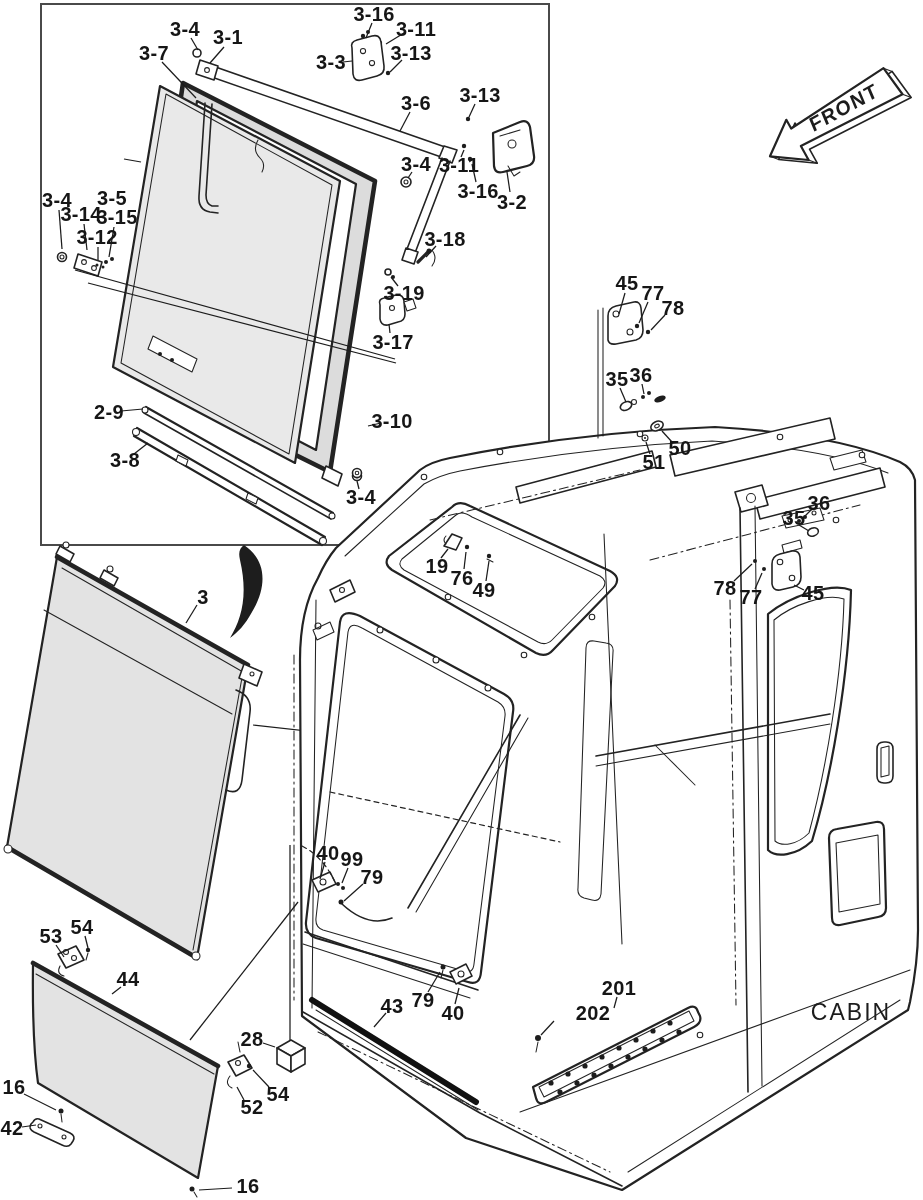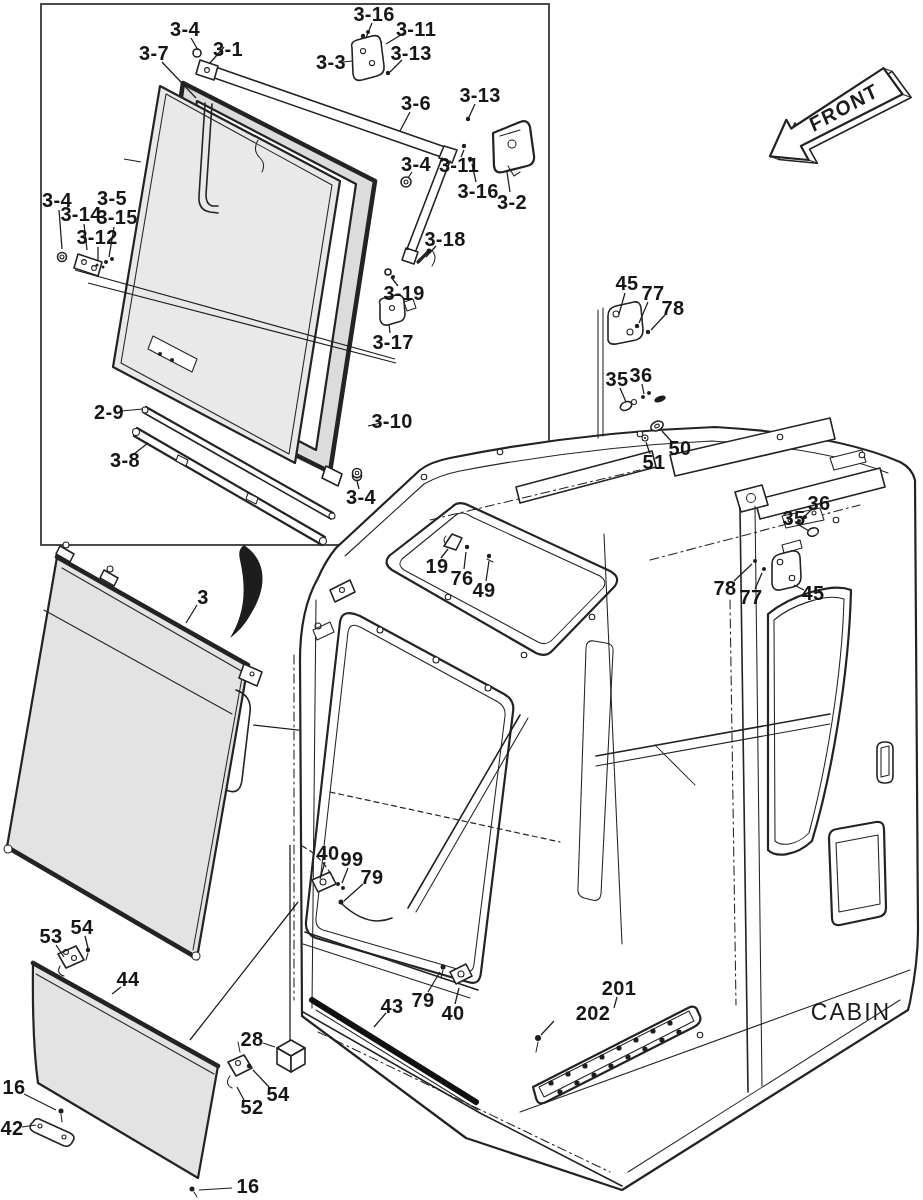--- a/index.html
+++ b/index.html
@@ -440,21 +440,21 @@
         <line x1="269" y1="1087" x2="253" y2="1070" class="leader"></line>
         <line x1="244" y1="1100" x2="237" y2="1087" class="leader"></line>
         <line x1="24" y1="1094" x2="56" y2="1110" class="leader"></line>
         <line x1="22" y1="1127" x2="36" y2="1125" class="leader"></line>
         <line x1="232" y1="1188" x2="199" y2="1190" class="leader"></line>
       </g>
 </svg>
 
 <div id="labels">
       <div class="part-label" style="left: 185px; top: 29px;">3-4</div>
-      <div class="part-label" style="left: 228px; top: 37px; margin-top: 12px;">3-1</div>
+      <div class="part-label" style="left: 228px; top: 37px;">3-1</div>
       <div class="part-label" style="left: 154px; top: 53px;">3-7</div>
       <div class="part-label" style="left: 374px; top: 14px;">3-16</div>
       <div class="part-label" style="left: 416px; top: 29px;">3-11</div>
       <div class="part-label" style="left: 411px; top: 53px;">3-13</div>
       <div class="part-label" style="left: 331px; top: 62px;">3-3</div>
       <div class="part-label" style="left: 416px; top: 103px;">3-6</div>
       <div class="part-label" style="left: 480px; top: 95px;">3-13</div>
       <div class="part-label" style="left: 112px; top: 158px; margin-top: 40px;">3-5</div>
       <div class="part-label" style="left: 416px; top: 164px;">3-4</div>
       <div class="part-label" style="left: 459px; top: 165px;">3-11</div>

